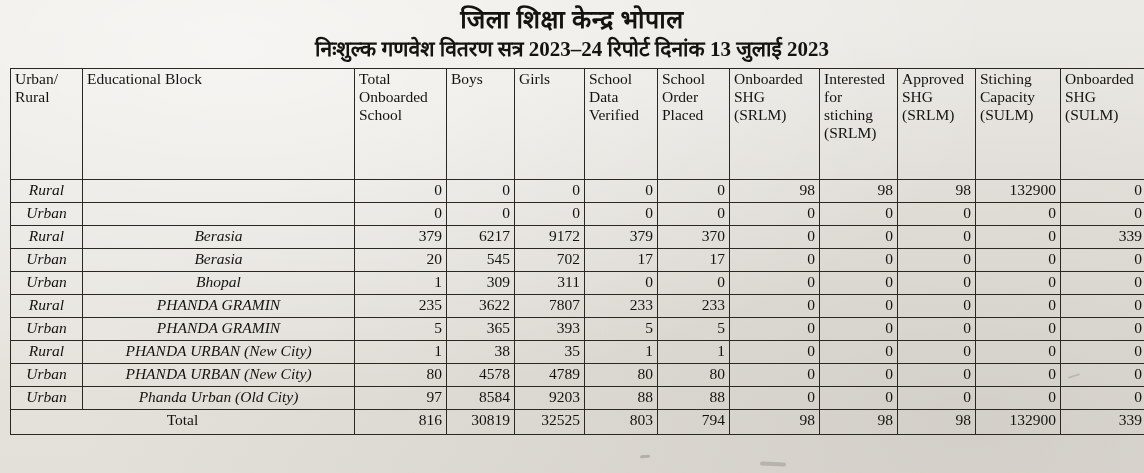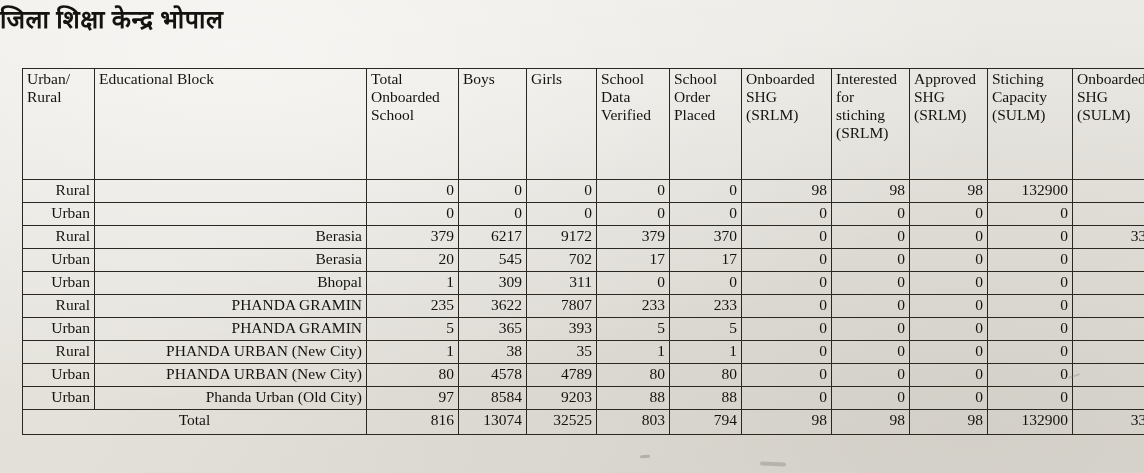--- a/index.html
+++ b/index.html
@@ -24,36 +24,37 @@
       radial-gradient(ellipse at 85% 90%, rgba(190,186,178,0.45), rgba(255,255,255,0) 65%),
       linear-gradient(180deg, #eceae5 0%, #e7e5df 40%, #e3e0d9 100%);
     pointer-events: none;
   }
   .page {
     position: relative;
     width: 1144px;
     height: 473px;
   }
   .title {
+    text-align: center;
     font-size: 25px;
     font-weight: 700;
     letter-spacing: 0.5px;
     padding-top: 6px;
     line-height: 1.15;
   }
   .subtitle {
     text-align: center;
     font-size: 21px;
     font-weight: 600;
     padding-top: 2px;
     line-height: 1.15;
   }
   .table-wrap {
     position: absolute;
-    left: 22px;
+    left: 10px;
     top: 68px;
     width: 1098px;
   }
   table.report {
     border-collapse: collapse;
     table-layout: fixed;
     width: 1098px;
     font-size: 15.5px;
   }
   table.report th, table.report td {
@@ -66,21 +67,22 @@
   table.report thead th {
     height: 108px;
     text-align: left;
     font-size: 15.5px;
   }
   td.num {
     text-align: right;
     padding-right: 5px;
   }
   td.txt {
-    text-align: right;
+    text-align: center;
+    font-style: italic;
   }
   tr.data td {
     height: 20px;
   }
   tr.total td {
     height: 22px;
     margin-top: 24px;
   }
   td.total-label {
     text-align: center;
@@ -126,20 +128,21 @@
   }
 </style>
 </head>
 <body>
 
 <div class="paper-shade"></div>
 
 <div class="page">
 
   <div class="title">जिला शिक्षा केन्द्र भोपाल</div>
+  <div class="subtitle">निःशुल्क गणवेश वितरण सत्र 2023–24 रिपोर्ट दिनांक 13 जुलाई 2023</div>
 
   <div class="table-wrap">
     <table class="report">
       <colgroup>
         <col class="c0">
           <col class="c1">
           <col class="c2">
           <col class="c3">
           <col class="c4">
           <col class="c5">
@@ -303,21 +306,21 @@
           <td class="num">88</td>
           <td class="num">0</td>
           <td class="num">0</td>
           <td class="num">0</td>
           <td class="num">0</td>
           <td class="num">0</td>
         </tr>
         <tr class="total">
           <td class="total-label" colspan="2">Total</td>
           <td class="num">816</td>
-          <td class="num">13074</td>
+          <td class="num">30819</td>
           <td class="num">32525</td>
           <td class="num">803</td>
           <td class="num">794</td>
           <td class="num">98</td>
           <td class="num">98</td>
           <td class="num">98</td>
           <td class="num">132900</td>
           <td class="num">339</td>
         </tr>
       </tbody>

